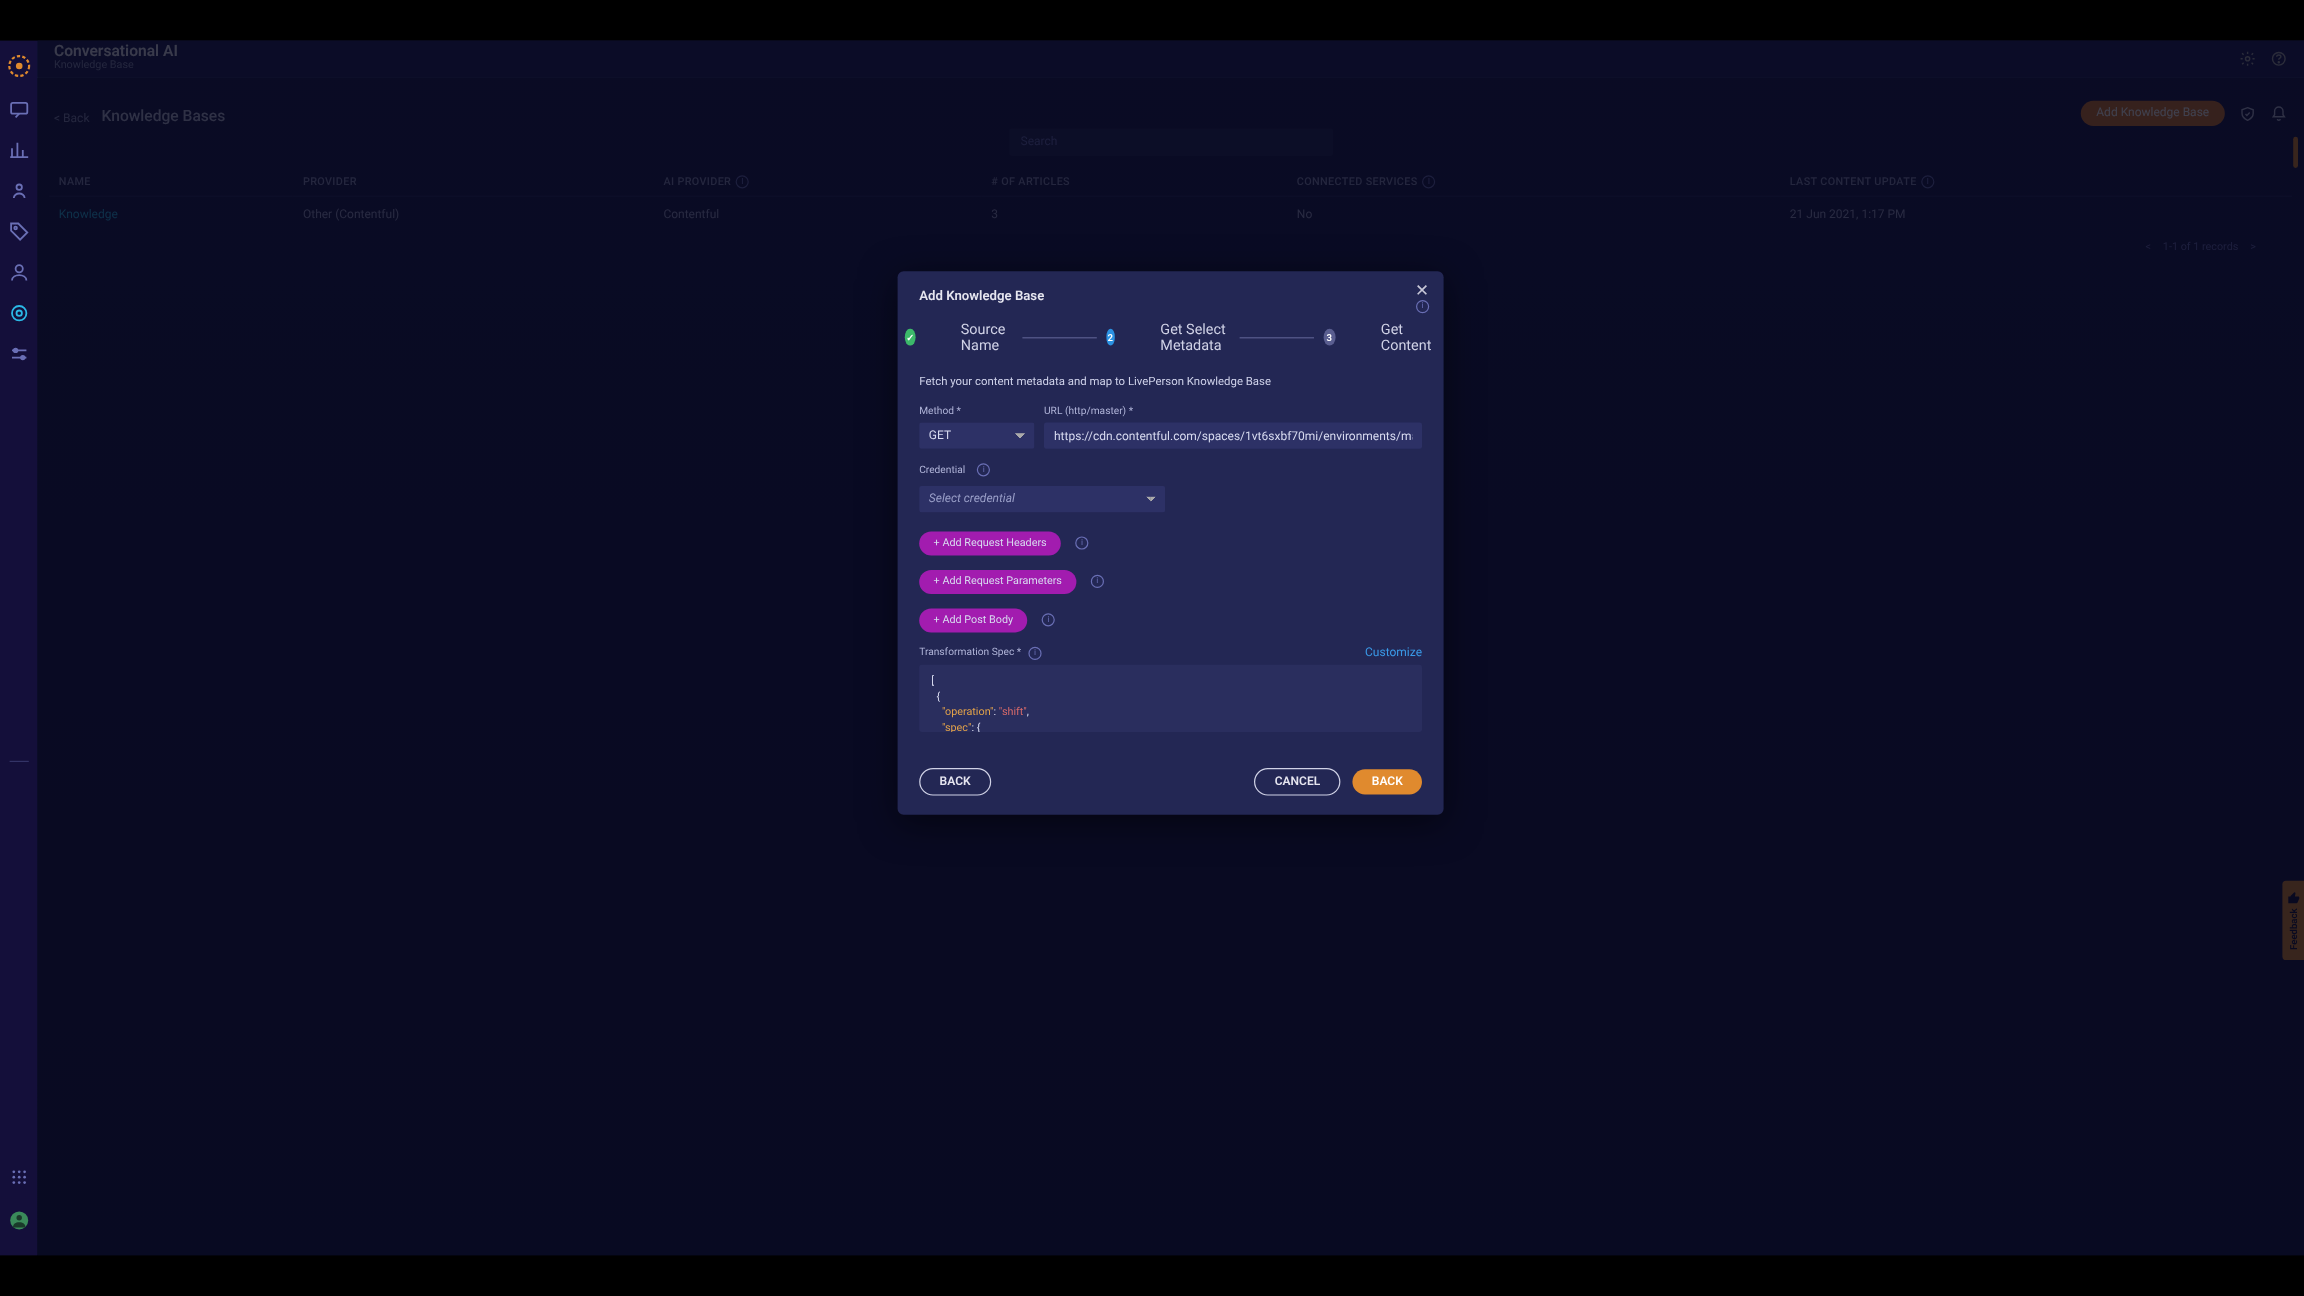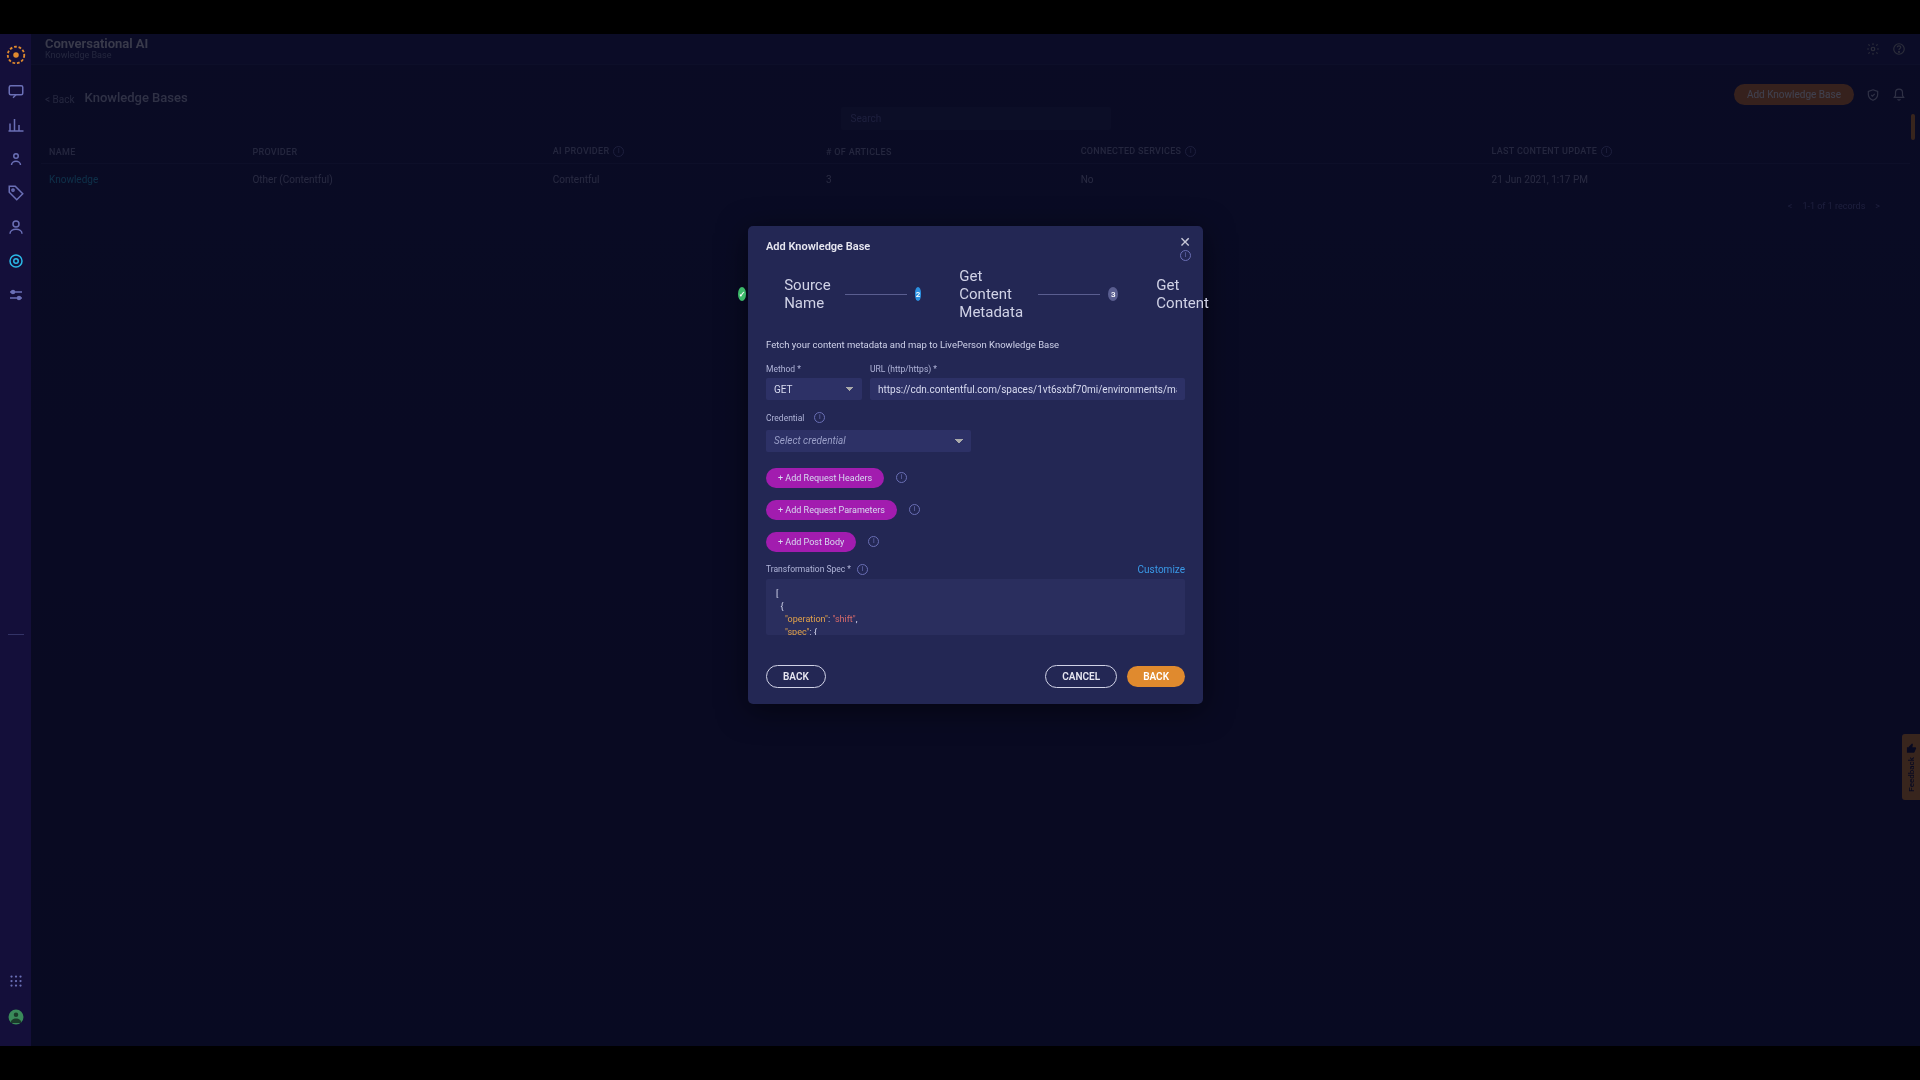--- a/index.html
+++ b/index.html
@@ -44,21 +44,21 @@
 .modal { width:455px; background:#232754; border-radius:5px; box-shadow:0 6px 30px rgba(0,0,0,.5); padding:14px 18px 16px 18px; position:relative; color:#d0d2e6; }
 .modal .close { position:absolute; top:8px; right:12px; color:#c8c8d8; font-size:14px; cursor:pointer; background:none; border:none; }
 .modal .minfo { position:absolute; top:24px; right:12px; }
 .modal h3 { font-size:11px; font-weight:600; color:#e6e6f0; margin-bottom:14px; }
 .stepper { display:flex; align-items:center; justify-content:center; gap:8px; margin-bottom:18px; }
 .step { display:flex; align-items:center; gap:6px; }
 .step .circle { width:14px; height:14px; border-radius:50%; display:flex; align-items:center; justify-content:center; font-size:8px; font-weight:600; color:#fff; }
 .step.done .circle { background:#3cb96a; }
 .step.active .circle { background:#2b91e2; }
 .step.pending .circle { background:#5a5e90; }
-.step .label { font-size:15px; color:#d0d2e6;margin-left:32px; }
+.step .label { font-size:12px; color:#d0d2e6;margin-left:32px; }
 .step-line { flex:0 0 62px; height:1px; background:#5a5e90; }
 .modal .desc { font-size:9.5px; color:#cfd2ea; margin-bottom:14px; }
 .field-row { display:flex; gap:8px; margin-bottom:12px; }
 .field { display:flex; flex-direction:column; gap:4px; }
 .field.small { width:96px; }
 .field.grow { flex:1; }
 .field label { font-size:8.5px; color:#b0b4d8; }
 .select,.text-input { background:#2d3166; border:none; color:#d8dbf0; font-size:10px; padding:5px 8px; border-radius:2px; height:22px; }
 .select { appearance:none; background-image:linear-gradient(45deg,transparent 50%,#aaa 50%),linear-gradient(-45deg,transparent 50%,#aaa 50%); background-position:calc(100% - 12px) 9px,calc(100% - 8px) 9px; background-size:4px 4px; background-repeat:no-repeat; padding-right:22px; }
 .credential-row { display:flex; align-items:center; gap:6px; margin-bottom:6px; }
@@ -221,38 +221,38 @@
         <h3>Add Knowledge Base</h3>
 
         <div class="stepper">
           <div class="step done">
             <div class="circle">✓</div>
             <span class="label">Source Name</span>
           </div>
           <div class="step-line"></div>
           <div class="step active">
             <div class="circle">2</div>
-            <span class="label">Get Content Metadata</span>
+            <span class="label">Get Select Metadata</span>
           </div>
           <div class="step-line"></div>
           <div class="step pending">
             <div class="circle">3</div>
             <span class="label">Get Content</span>
           </div>
         </div>
 
         <div class="desc">Fetch your content metadata and map to LivePerson Knowledge Base</div>
 
         <div class="field-row">
           <div class="field small">
             <label>Method *</label>
             <select class="select"><option>GET</option></select>
           </div>
           <div class="field grow">
-            <label>URL (http/https) *</label>
+            <label>URL (http/master) *</label>
             <input class="text-input" value="https://cdn.contentful.com/spaces/1vt6sxbf70mi/environments/master/entries?content…" style="">
           </div>
         </div>
 
         <div class="credential-row">
           <label>Credential</label>
           <span class="info-dot">i</span>
         </div>
         <select class="select credential-select" style="margin-bottom:16px;"><option>Select credential</option></select>
 

